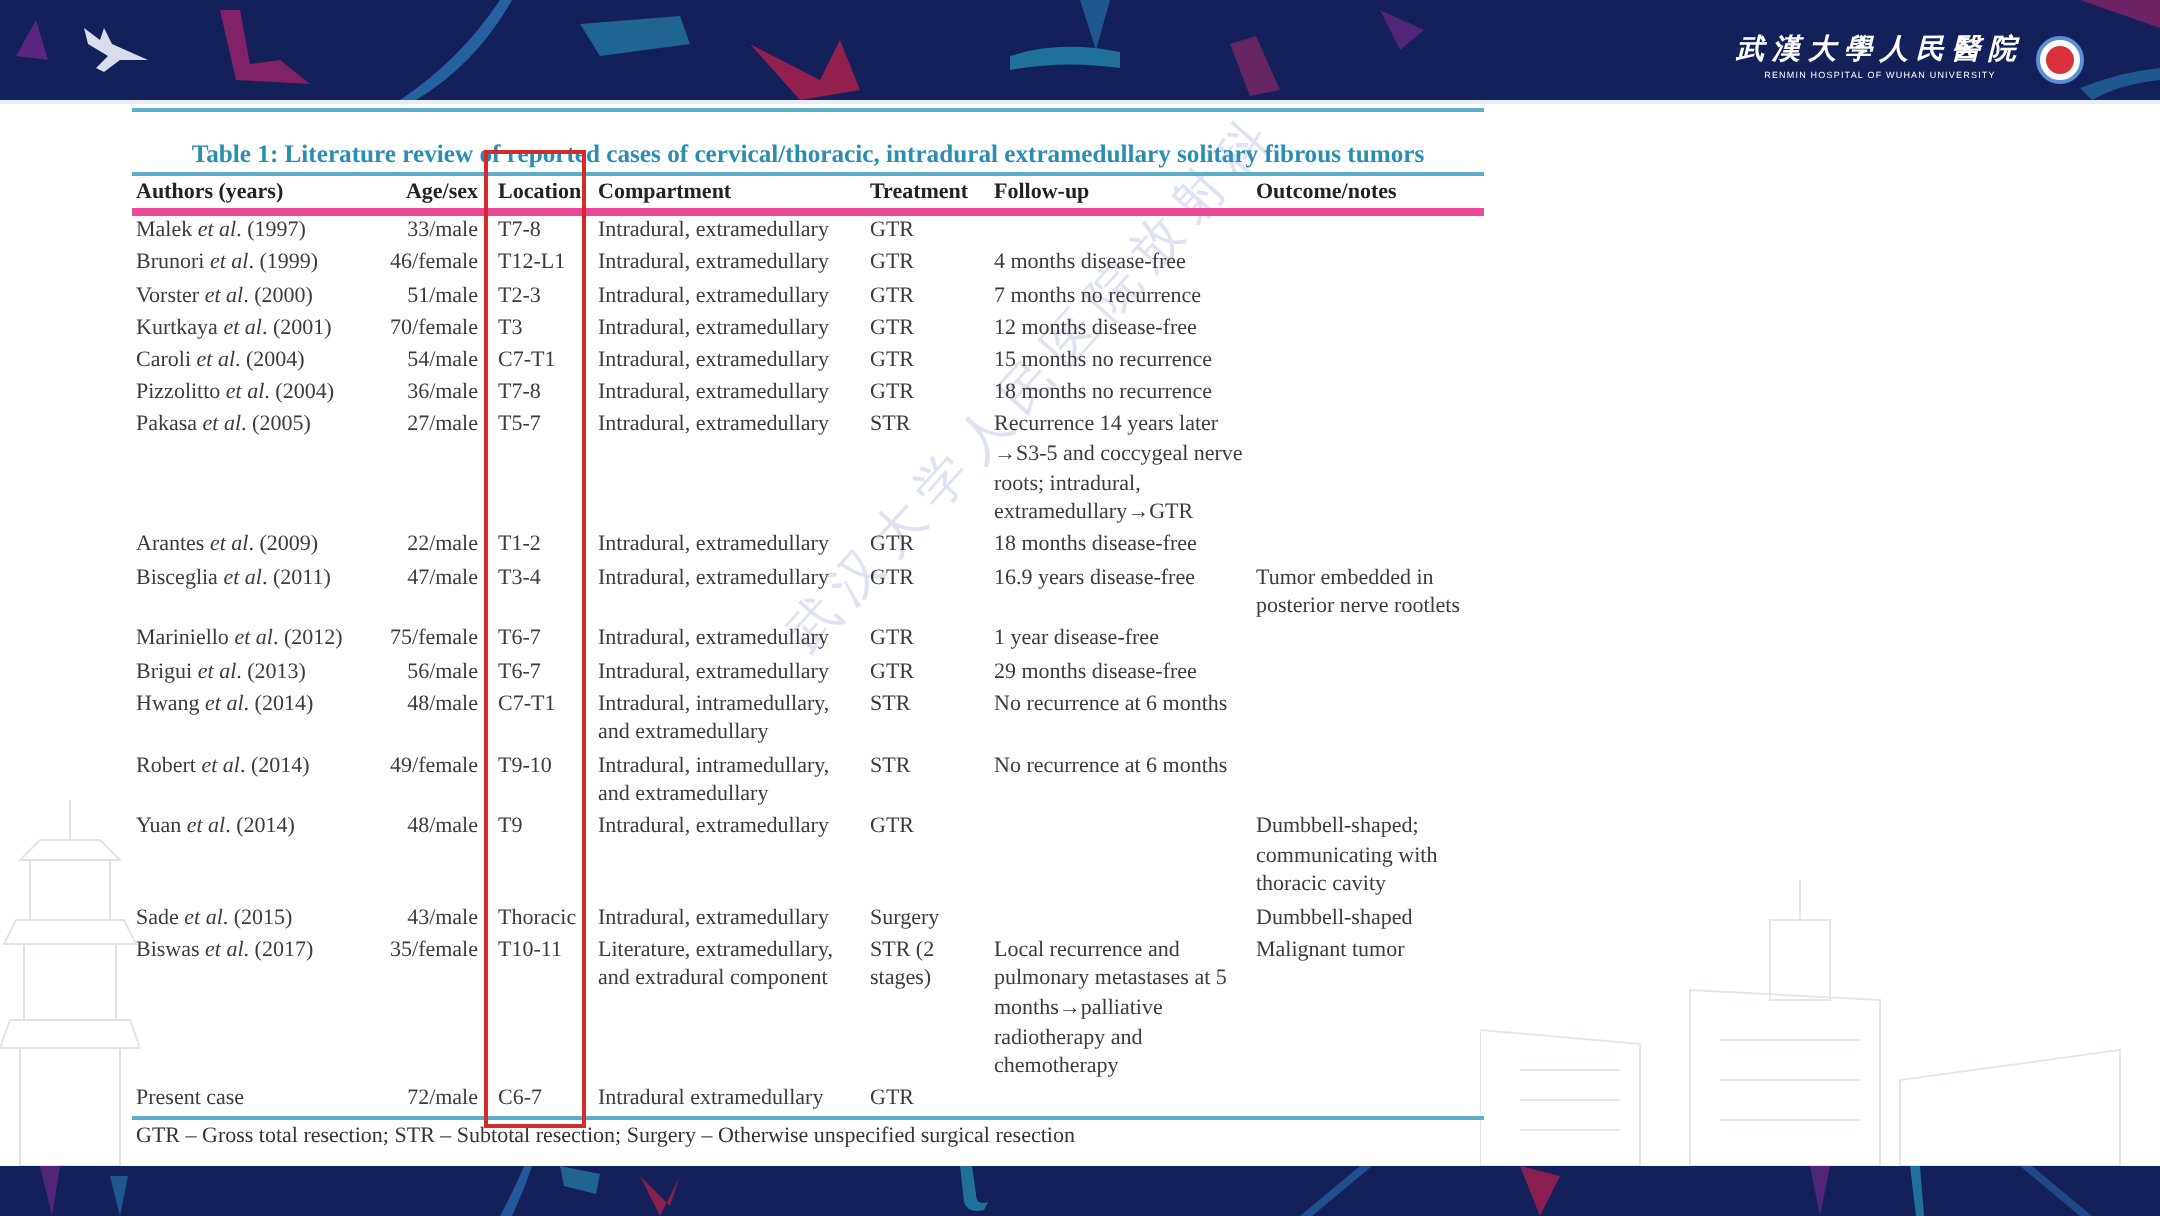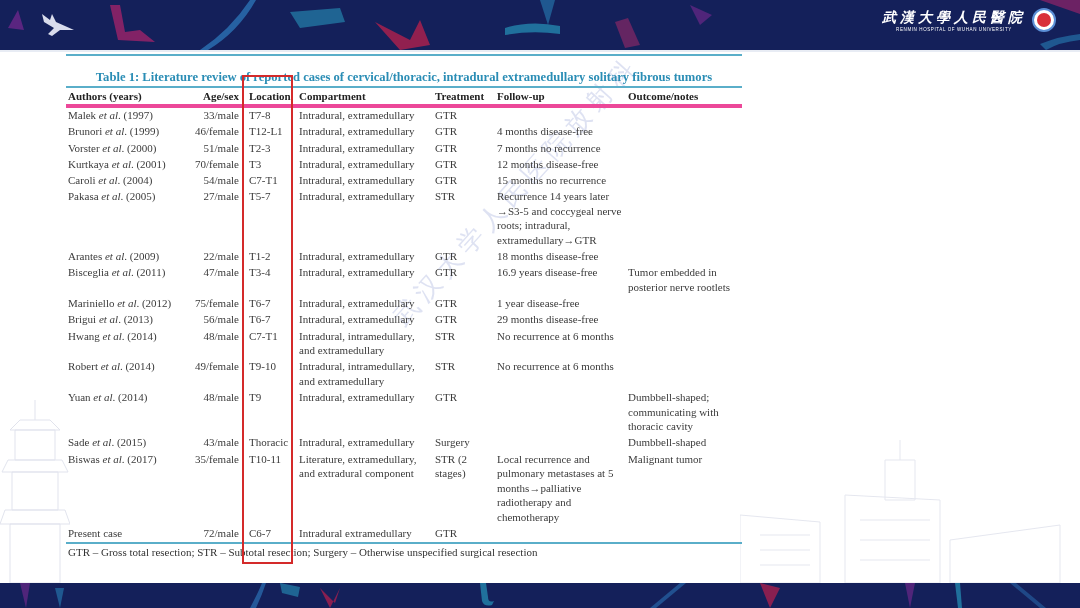--- a/index.html
+++ b/index.html
@@ -6,21 +6,21 @@
   html, body { width: 1080px; height: 608px; overflow: hidden; }
   body { position: relative; background: #ffffff; font-family: "Liberation Serif", serif; color: #3a3a3a; }
 
   .top-banner { position: absolute; left: 0; top: 0; width: 1080px; height: 50px; background: #14205a; overflow: hidden; }
   .bottom-banner { position: absolute; left: 0; top: 583px; width: 1080px; height: 25px; background: #14205a; overflow: hidden; }
   .deco { position: absolute; opacity: 0.85; }
   .top-rule { position: absolute; left: 0; top: 50px; width: 1080px; height: 2px; background: #e8ecf4; }
 
   .bird-logo { position: absolute; left: 38px; top: 10px; width: 40px; height: 30px; }
 
-  .hospital-logos { position: absolute; right: 24px; top: 8px; height: 34px; display: flex; align-items: flex-start; gap: 6px; color: #ffffff; }
+  .hospital-logos { position: absolute; right: 38px; top: 8px; height: 34px; display: flex; align-items: flex-end; gap: 6px; color: #ffffff; }
   .hosp-block { display: flex; flex-direction: column; align-items: center; }
   .hosp-cn { font-family: "DejaVu Serif", serif; font-size: 14px; letter-spacing: 4px; font-style: italic; font-weight: bold; line-height: 18px; }
   .hosp-en { font-family: "Liberation Sans", sans-serif; font-size: 4.5px; letter-spacing: 0.6px; line-height: 8px; white-space: nowrap; }
   .hosp-en.wide { letter-spacing: 3.2px; }
   .hosp-emblem { width: 24px; height: 24px; border-radius: 50%; background: #ffffff; border: 2px solid #5b8ed6; display: flex; align-items: center; justify-content: center; }
   .hosp-emblem-inner { width: 14px; height: 14px; border-radius: 50%; background: #d9303a; }
 
   .building-left { position: absolute; left: 0; top: 400px; width: 70px; height: 183px; opacity: 0.25; }
   .building-right { position: absolute; right: 0; top: 440px; width: 340px; height: 143px; opacity: 0.22; }
 
@@ -173,20 +173,29 @@
       <tr>
         <td><span>Caroli</span> <i>et al</i><span>. (2004)</span></td>
         <td class="age">54/male</td>
         <td class="loc">C7-T1</td>
         <td>Intradural, extramedullary</td>
         <td>GTR</td>
         <td>15 months no recurrence</td>
         <td></td>
       </tr>
       <tr>
+        <td><span>Pizzolitto</span> <i>et al</i><span>. (2004)</span></td>
+        <td class="age">36/male</td>
+        <td class="loc">T7-8</td>
+        <td>Intradural, extramedullary</td>
+        <td>GTR</td>
+        <td>18 months no recurrence</td>
+        <td></td>
+      </tr>
+      <tr>
         <td><span>Pakasa</span> <i>et al</i><span>. (2005)</span></td>
         <td class="age">27/male</td>
         <td class="loc">T5-7</td>
         <td>Intradural, extramedullary</td>
         <td>STR</td>
         <td>Recurrence 14 years later →S3-5 and coccygeal nerve roots; intradural, extramedullary→GTR</td>
         <td></td>
       </tr>
       <tr>
         <td><span>Arantes</span> <i>et al</i><span>. (2009)</span></td>

